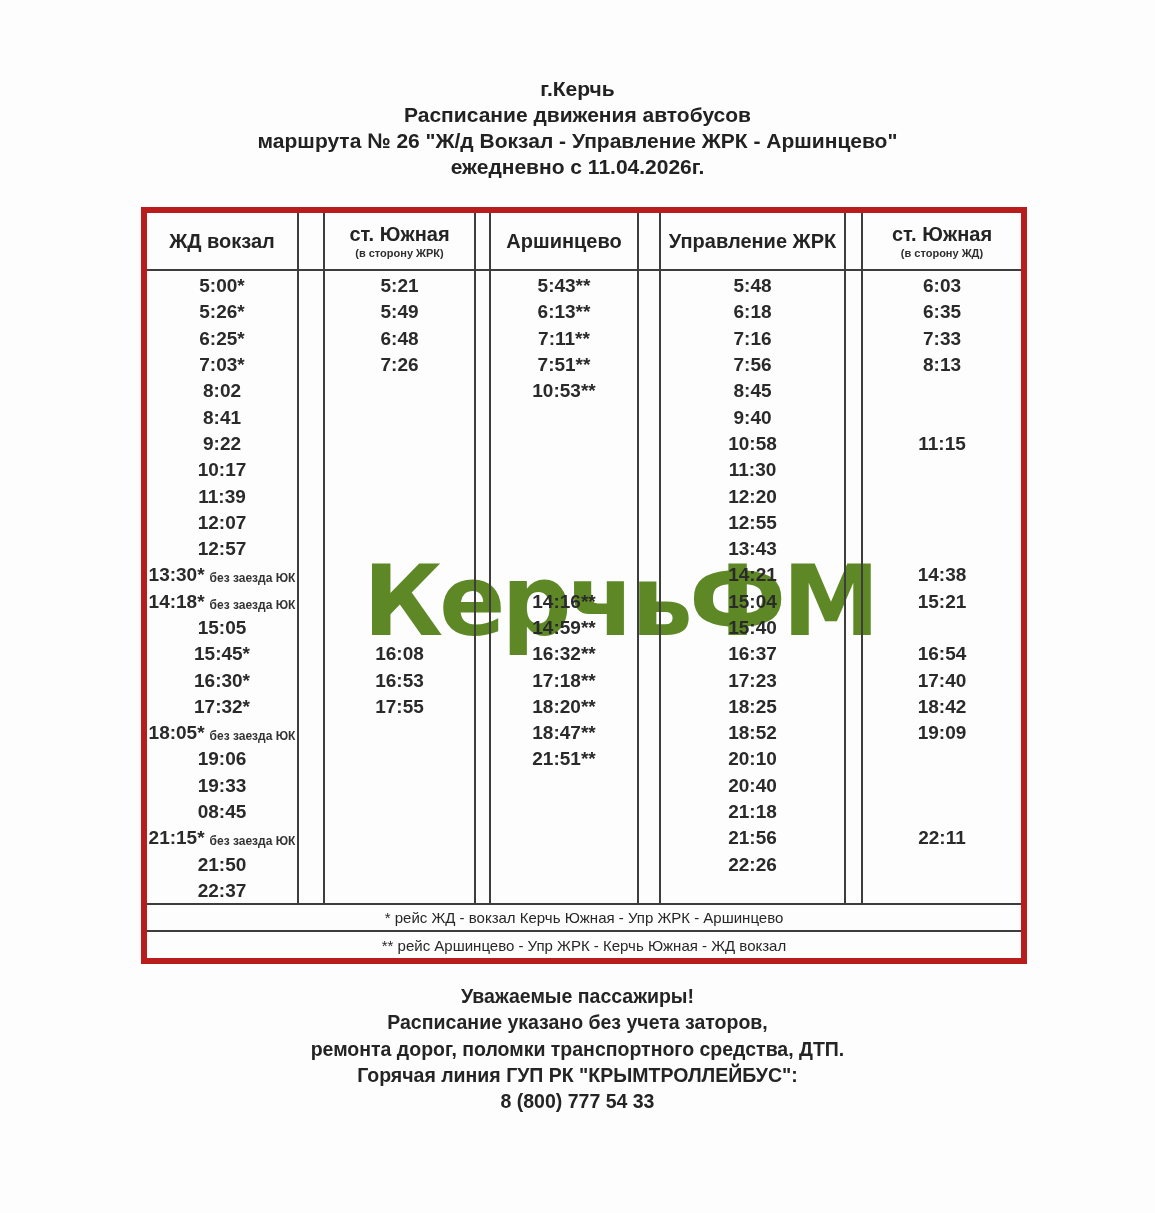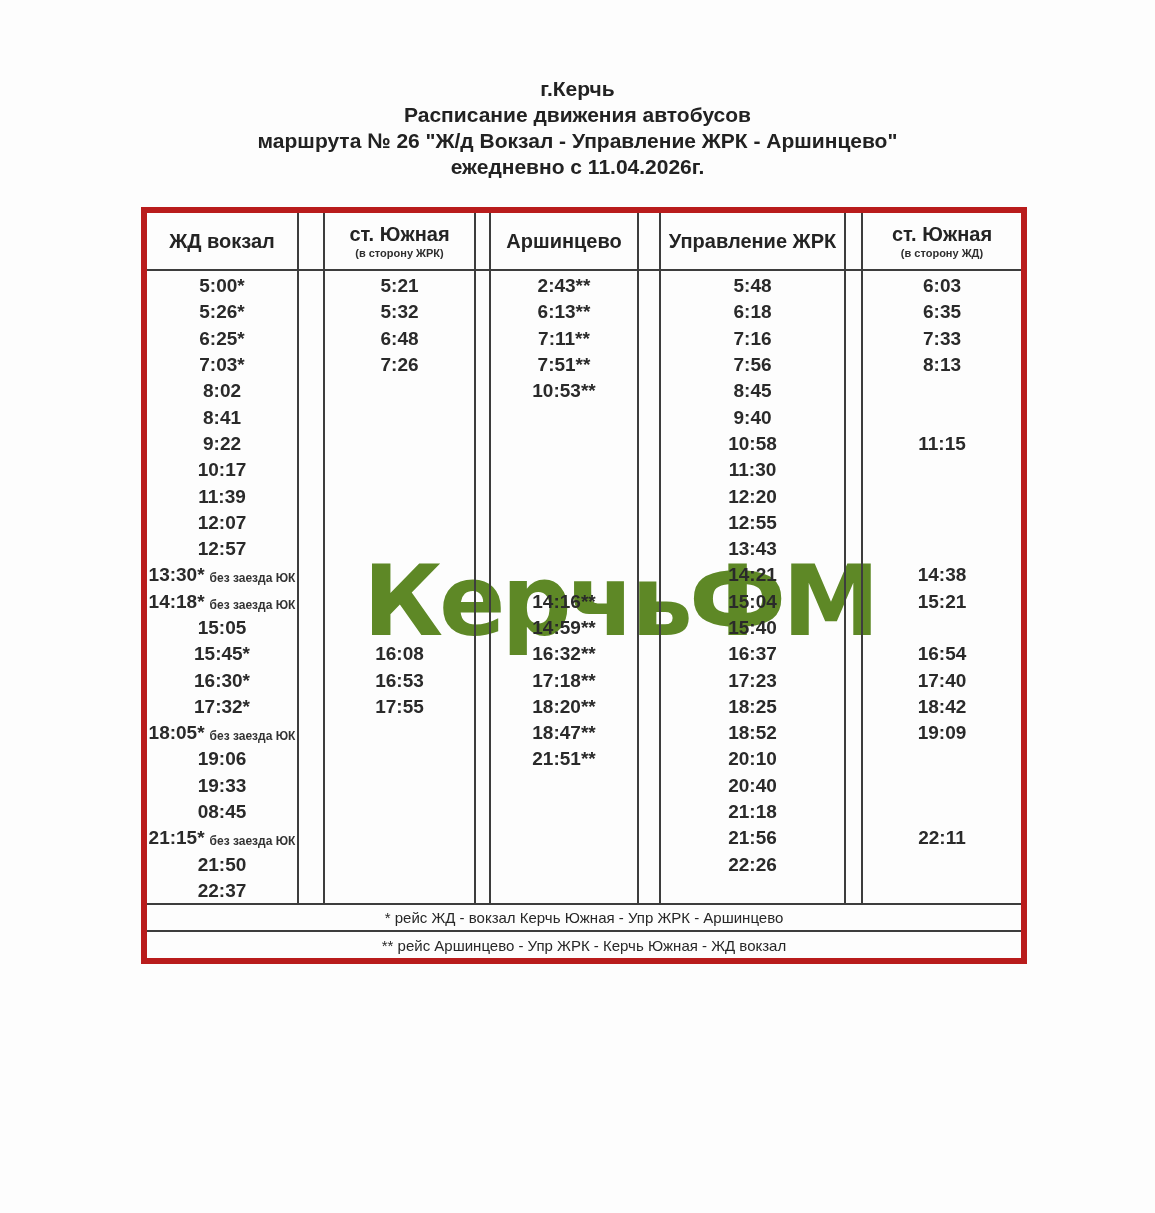--- a/index.html
+++ b/index.html
@@ -188,21 +188,21 @@
         <div class="tl">
           <span>22:37</span>
         </div>
       </div>
     <div class="bc sp"></div>
     <div class="bc">
         <div class="tl">
           <span>5:21</span>
         </div>
         <div class="tl">
-          <span>5:32</span>
+          <span>5:49</span>
         </div>
         <div class="tl">
           <span>6:48</span>
         </div>
         <div class="tl">
           <span>7:26</span>
         </div>
         <div class="tl">
           <span></span>
         </div>
@@ -260,21 +260,21 @@
         <div class="tl">
           <span></span>
         </div>
         <div class="tl">
           <span></span>
         </div>
       </div>
     <div class="bc sp"></div>
     <div class="bc">
         <div class="tl">
-          <span>2:43**</span>
+          <span>5:43**</span>
         </div>
         <div class="tl">
           <span>6:13**</span>
         </div>
         <div class="tl">
           <span>7:11**</span>
         </div>
         <div class="tl">
           <span>7:51**</span>
         </div>
@@ -487,14 +487,21 @@
         </div>
         <div class="tl">
           <span></span>
         </div>
       </div>
 
     <div class="fn fn1">* рейс ЖД - вокзал Керчь Южная - Упр ЖРК - Аршинцево</div>
     <div class="fn fn2">** рейс Аршинцево - Упр ЖРК - Керчь Южная - ЖД вокзал</div>
   </div>
 
+  <div class="footer">
+    <div>Уважаемые пассажиры!</div>
+    <div>Расписание указано без учета заторов,</div>
+    <div>ремонта дорог, поломки транспортного средства, ДТП.</div>
+    <div>Горячая линия ГУП РК "КРЫМТРОЛЛЕЙБУС":</div>
+    <div>8 (800) 777 54 33</div>
+  </div>
 
 </div>
 
 </body></html>

